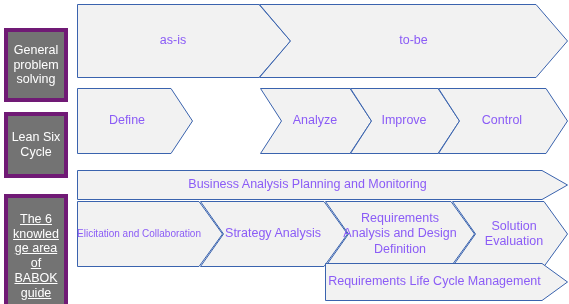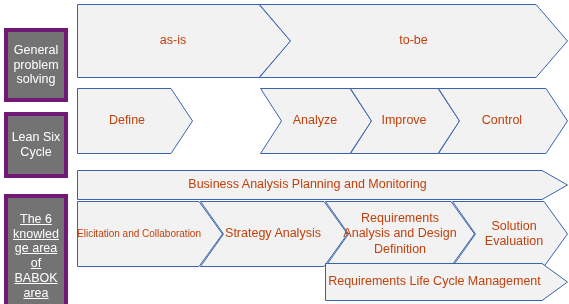--- a/index.html
+++ b/index.html
@@ -41,21 +41,21 @@
   .cat-box .nound { text-decoration: none; }
 
   
   .shape {
     position: absolute;
     box-sizing: border-box;
     display: flex;
     align-items: center;
     justify-content: center;
     text-align: center;
-    color: #c2410c;
+    color: #8b5cf6;
     font-size: 12.5px;
     line-height: 1.22;
     white-space: nowrap;
   }
   .shape > .txt {
     position: relative;
     z-index: 3;
     display: block;
     width: 100%;
     white-space: normal;
@@ -109,21 +109,21 @@
       </svg>
       <span class="txt" style="padding-left: 14px; padding-right: 16px;">Improve</span>
     </div>
     <div class="shape" style="left: 438px; top: 88px; width: 130px; height: 66px;">
       <svg viewBox="0 0 130 66" preserveAspectRatio="none">
         <path d="M0.5,0.5 L108,0.5 L129.5,33 L108,65.5 L0.5,65.5 L21.5,33 Z" fill="#F2F2F2" stroke="#3A63AE" stroke-width="1" vector-effect="non-scaling-stroke"></path>
       </svg>
       <span class="txt" style="padding-left: 14px; padding-right: 16px;">Control</span>
     </div>
     <div class="cat-box underlined" style="left: 4px; top: 170px; width: 64px; height: 124px; font-size: 12.5px;">
-      <span class="lbl"><span>The 6</span><br><span>knowled</span><br><span>ge area</span><br><span class="nound">of</span><br><span class="nound">BABOK</span><br><span class="nound">area</span></span>
+      <span class="lbl"><span>The 6</span><br><span>knowled</span><br><span>ge area</span><br><span class="nound">of</span><br><span class="nound">BABOK</span><br><span class="nound">guide</span></span>
     </div>
     <div class="shape" style="left: 77px; top: 170px; width: 491px; height: 30px;">
       <svg viewBox="0 0 491 30" preserveAspectRatio="none">
         <path d="M0.5,0.5 L465,0.5 L490.5,15 L465,29.5 L0.5,29.5 Z" fill="#F2F2F2" stroke="#3A63AE" stroke-width="1" vector-effect="non-scaling-stroke"></path>
       </svg>
       <span class="txt" style="padding-right: 30px;">Business Analysis Planning and Monitoring</span>
     </div>
     <div class="shape" style="left: 77px; top: 201px; width: 146px; height: 66px; font-size: 10px; z-index: 2;">
       <svg viewBox="0 0 146 66" preserveAspectRatio="none">
         <path d="M0.5,0.5 L122,0.5 L145.5,33 L122,65.5 L0.5,65.5 Z" fill="#F2F2F2" stroke="#3A63AE" stroke-width="1" vector-effect="non-scaling-stroke"></path>

